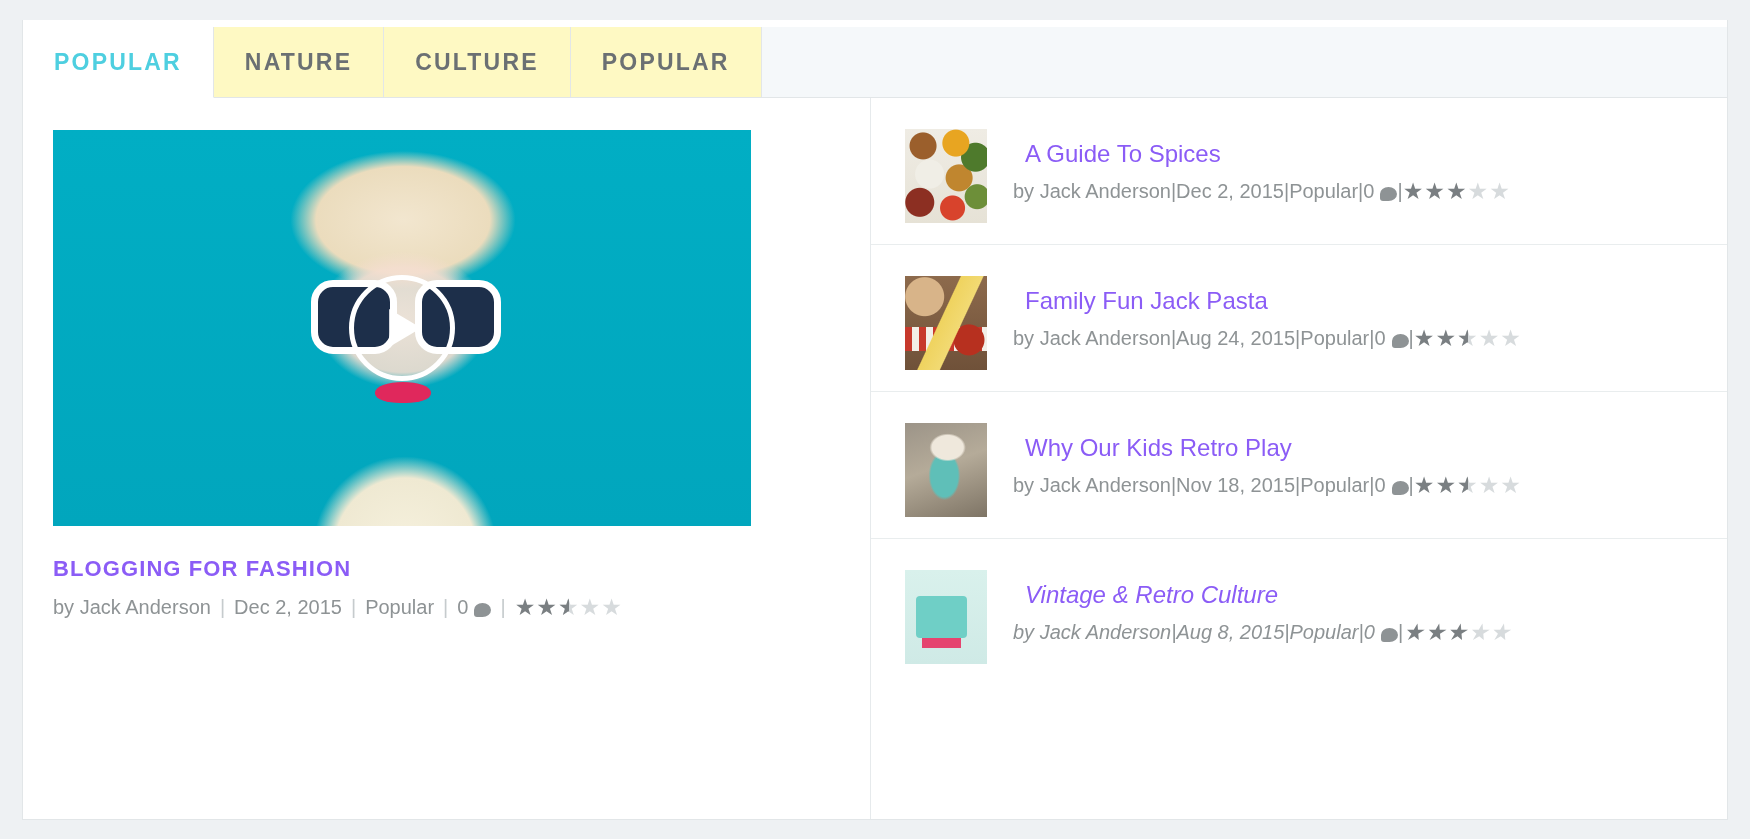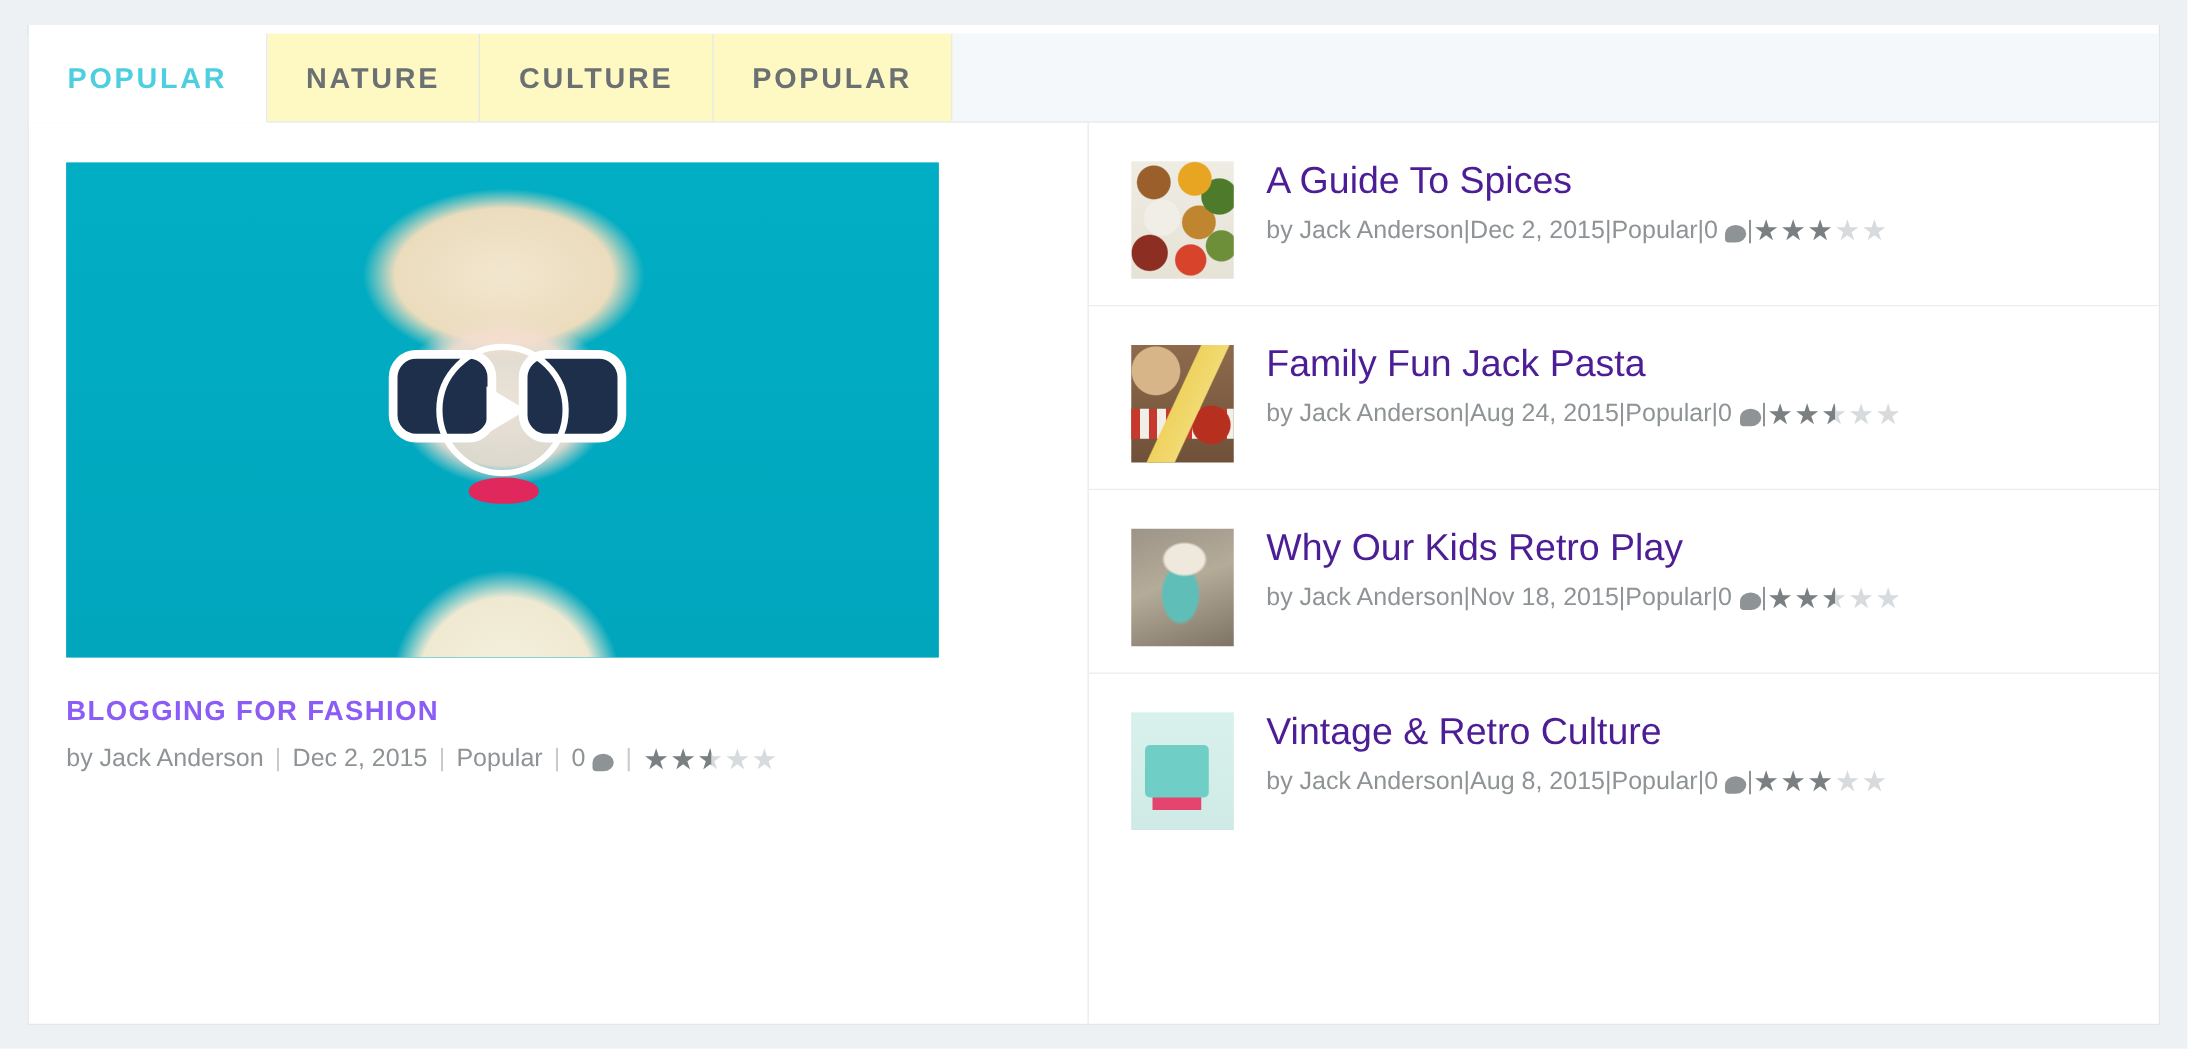--- a/index.html
+++ b/index.html
@@ -224,21 +224,21 @@
 
   
   .side-item {
     display: flex;
     align-items: flex-start;
     padding: 28px 30px 28px 34px;
     border-bottom: 1px solid #e9edee;
     box-sizing: border-box;
     height: 147px;
   }
-  .side-item:last-child { border-bottom: none; }
+  .side-item:last-child { border-bottom: none; font-style: italic; }
   .thumb {
     width: 82px;
     height: 94px;
     flex: 0 0 82px;
     margin-top: 3px;
     overflow: hidden;
   }
   .thumb-spices {
     background:
       radial-gradient(circle at 22% 18%, #9b5f2c 0 13px, rgba(0,0,0,0) 14px),
@@ -277,23 +277,23 @@
     left: 14%;
     top: 28%;
     width: 62%;
     height: 44%;
     background: #6fcfc6;
     border-radius: 4px;
     box-shadow: 0 16px 0 -6px #e5446f;
   }
   .side-body { margin-left: 26px; padding-top: 2px; }
   .side-title {
-    font-size: 30px;
-    color: #4c1d95;
-    margin: 0;
+    font-size: 24px;
+    color: #8b5cf6;
+    margin: 12px;
     font-weight: normal;
     cursor: pointer;
   }
   .side-meta {
     margin-top: 11px;
     font-size: 20px;
     color: #8e9395;
     display: flex;
     align-items: center;
     white-space: nowrap;

